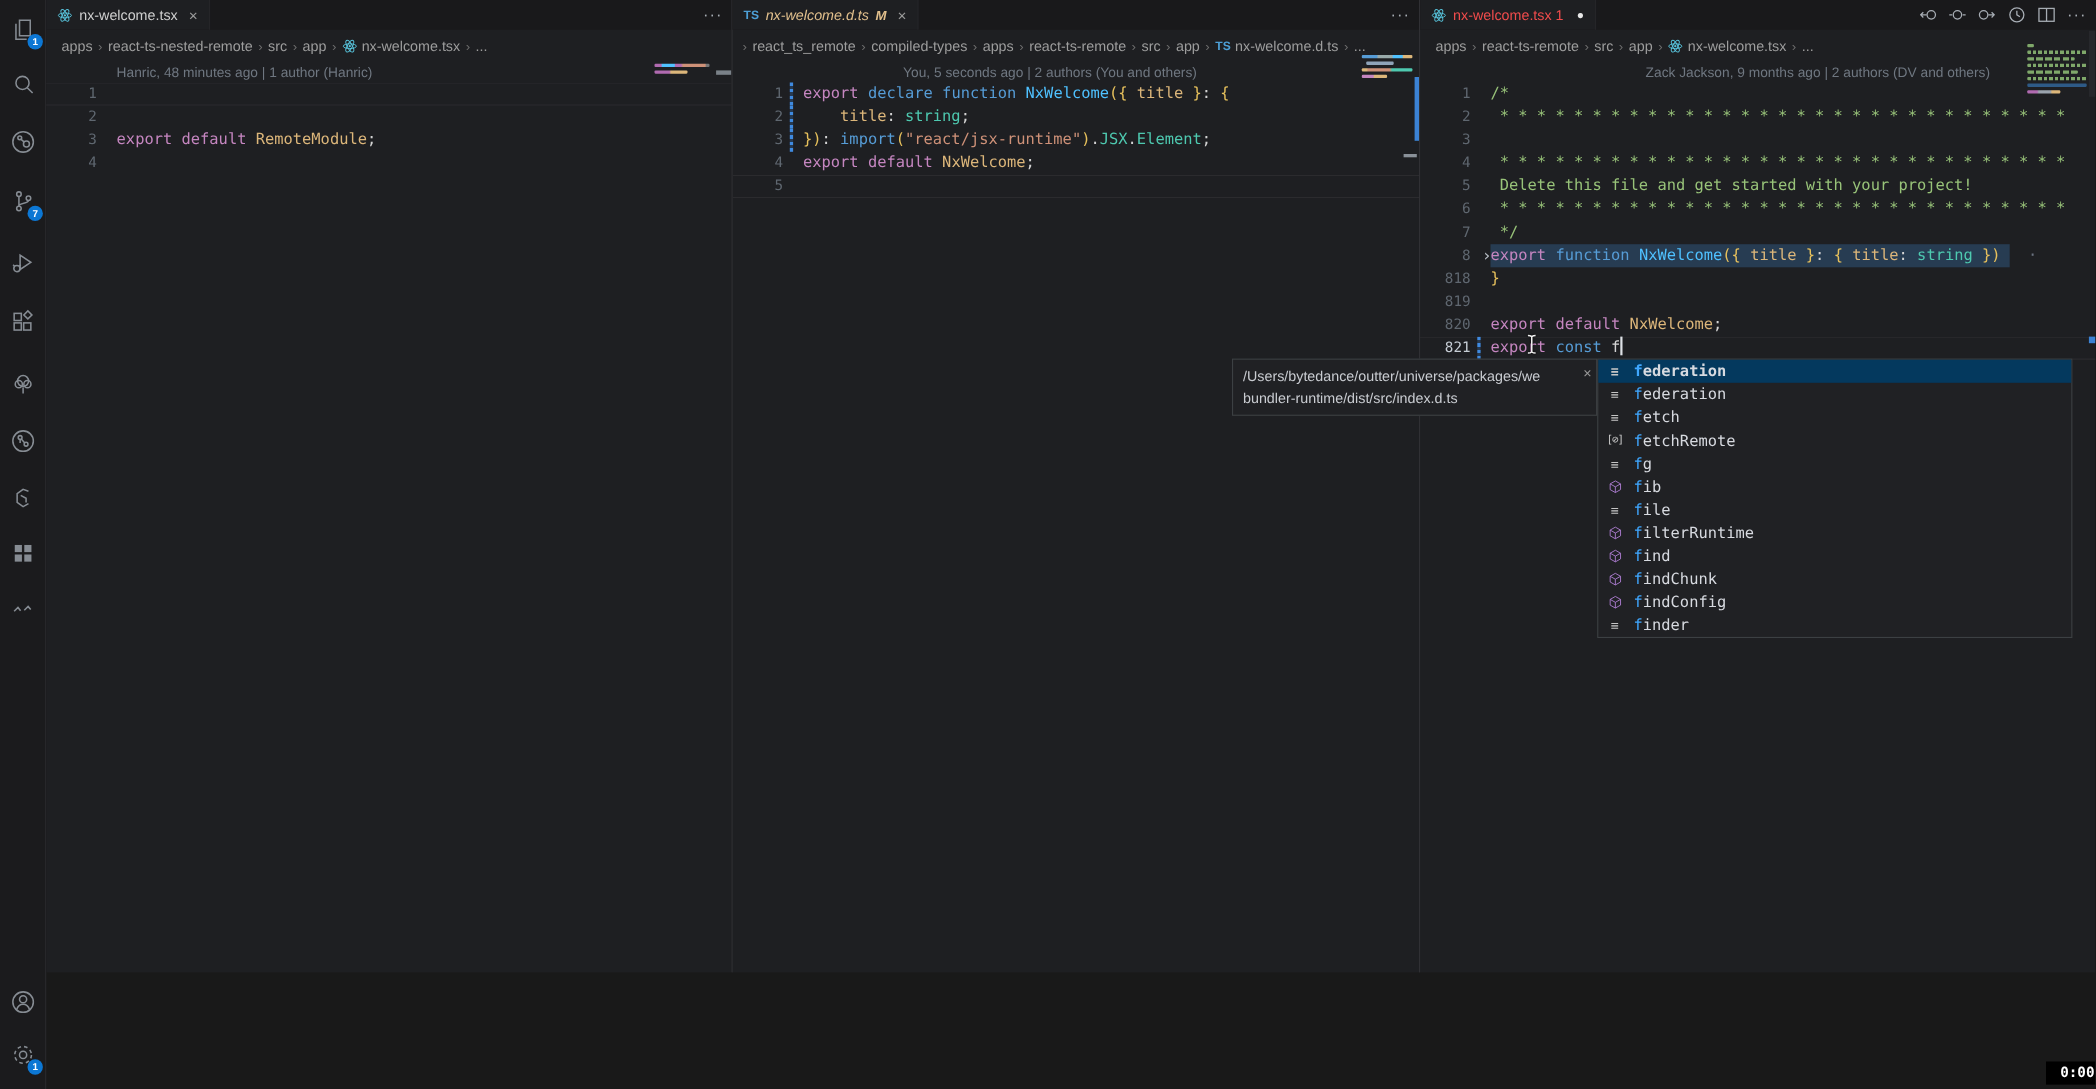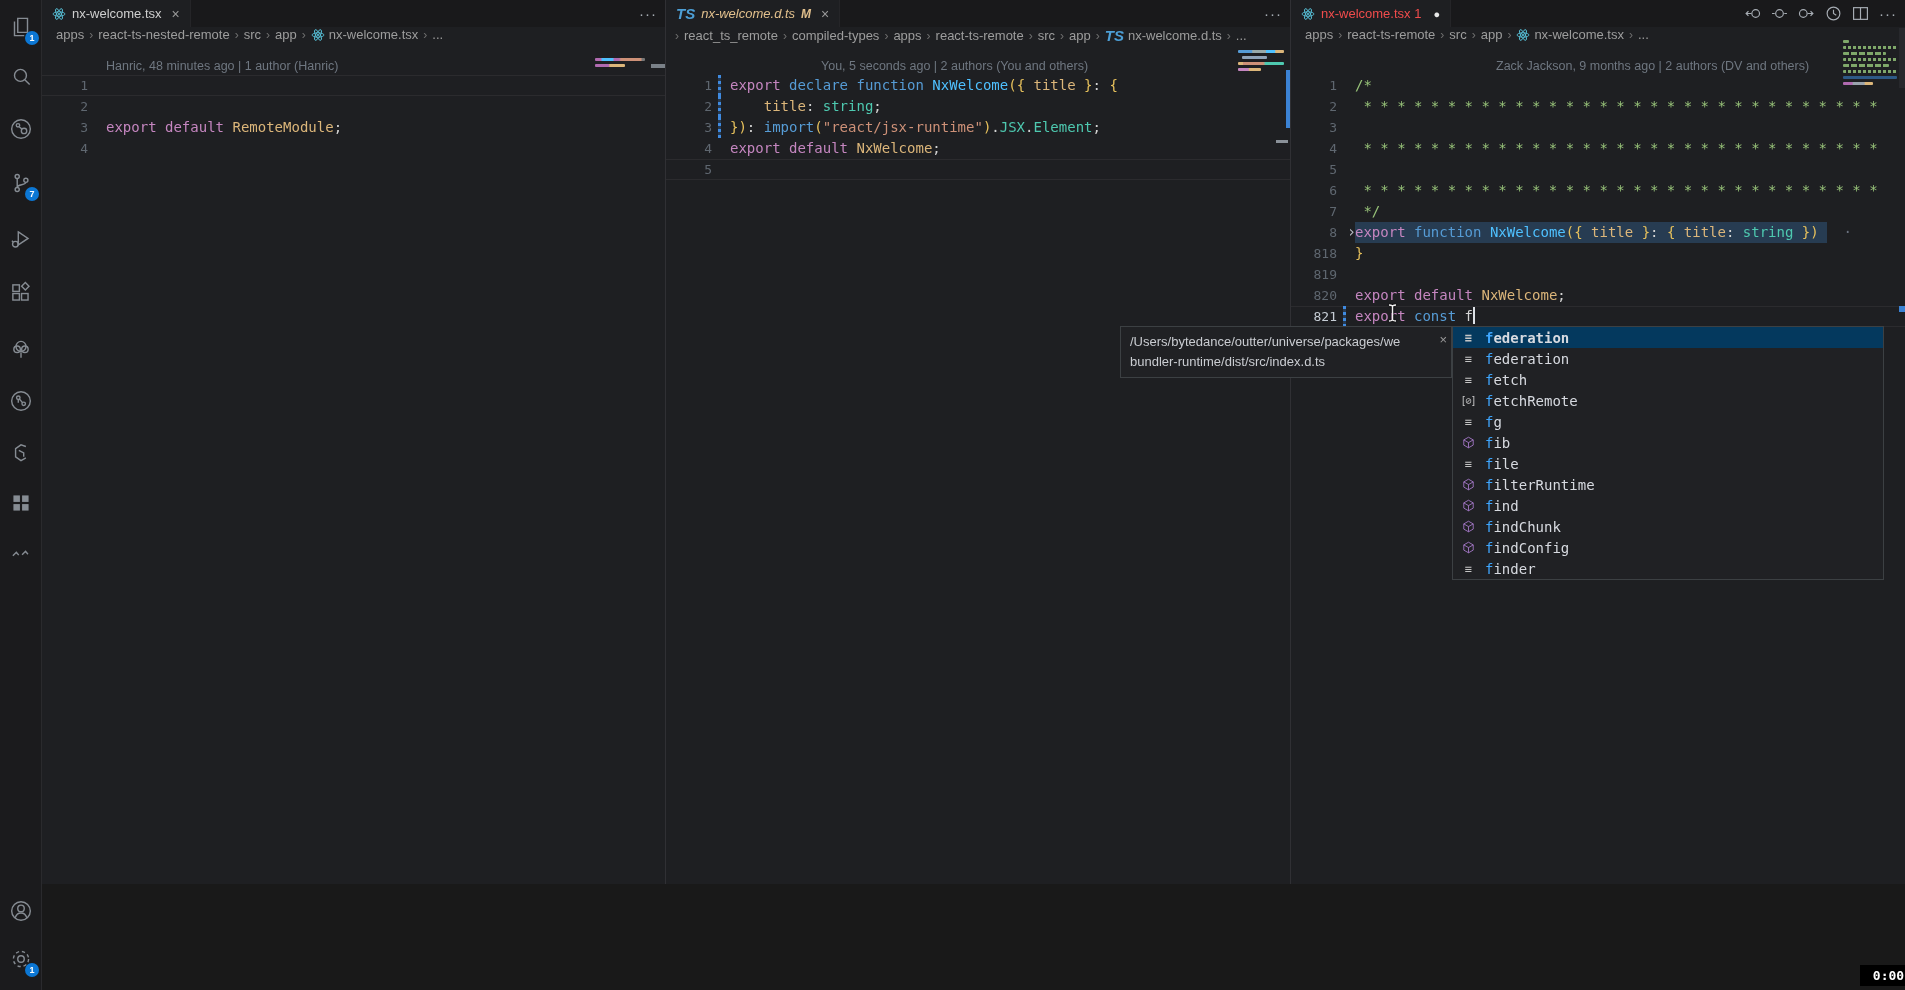--- a/index.html
+++ b/index.html
@@ -24,25 +24,25 @@
   .tab.mod .lbl, .tab.mod .mbadge { color:#e2c08d; font-style:italic; }
   .tab.err .lbl { color:#f14c4c; }
   .mbadge { font-size:12px; font-weight:bold; }
   .tclose { color:#9a9a9a; font-size:14px; margin-left:4px; cursor:pointer; }
   .tdot { color:#e8e8e8; font-size:11px; margin-left:6px; }
   .tabactions { position:absolute; right:8px; top:0; height:27px; display:flex; align-items:center; gap:10px; color:#a7adb4; }
   .tabactions .ta { cursor:pointer; display:flex; align-items:center; }
   .tabactions svg { stroke:#a7adb4; fill:none; stroke-width:1.1; }
   .moredots { font-size:15px; letter-spacing:1px; color:#a7adb4; cursor:pointer; }
 
-  .crumbbar { height:22px; display:flex; align-items:flex-start; padding-left:14px; font-size:13px; color:#9d9d9d; white-space:nowrap; overflow:hidden; }
+  .crumbbar { height:22px; display:flex; align-items:flex-end; padding-left:14px; font-size:13px; color:#9d9d9d; white-space:nowrap; overflow:hidden; }
   .crumb { cursor:pointer; display:flex; align-items:center; gap:4px; }
   .crumb-sep { color:#6e6e6e; margin:0 5px; font-size:12px; }
   .ci { display:inline-flex; align-items:center; }
-  .ic-ts { color:#4d9fd6; font-size:15px; font-weight:bold; letter-spacing:0;font-style:italic; }
+  .ic-ts { color:#4d9fd6; font-size:11px; font-weight:bold; letter-spacing:0; }
 
   .blamerow { height:26px; display:flex; align-items:flex-end; font-size:12.5px; color:#6f7781; padding-bottom:2px; }
 
   .lines { position:relative; font-family:"DejaVu Sans Mono", monospace; font-size:14px; }
   .row { display:flex; height:21px; line-height:21px; position:relative; }
   .row.cur { box-shadow:inset 0 1px 0 #2b2b2e, inset 0 -1px 0 #2b2b2e; }
   .gut { width:64px; flex:0 0 64px; text-align:right; padding-right:18px; color:#5f6770; font-size:13px; position:relative; user-select:none; }
   .gut.act { color:#c6cdd5; }
   .modbar { position:absolute; right:9px; top:0; width:3px; height:21px;
             background:repeating-linear-gradient(0deg,#3f8ae0 0 3px, rgba(63,138,224,.25) 3px 6px); }
@@ -452,20 +452,21 @@
       </div>
       <div class="row">
         <div class="gut">3</div>
       </div>
       <div class="row">
         <div class="gut">4</div>
         <div class="txt"><span class="tk-com"> * * * * * * * * * * * * * * * * * * * * * * * * * * * * * * *</span></div>
       </div>
       <div class="row">
         <div class="gut">5</div>
+        <div class="txt"><span class="tk-com"> Delete this file and get started with your project!</span></div>
       </div>
       <div class="row">
         <div class="gut">6</div>
         <div class="txt"><span class="tk-com"> * * * * * * * * * * * * * * * * * * * * * * * * * * * * * * *</span></div>
       </div>
       <div class="row">
         <div class="gut">7</div>
         <div class="txt"><span class="tk-com"> */</span></div>
       </div>
       <div class="row">

